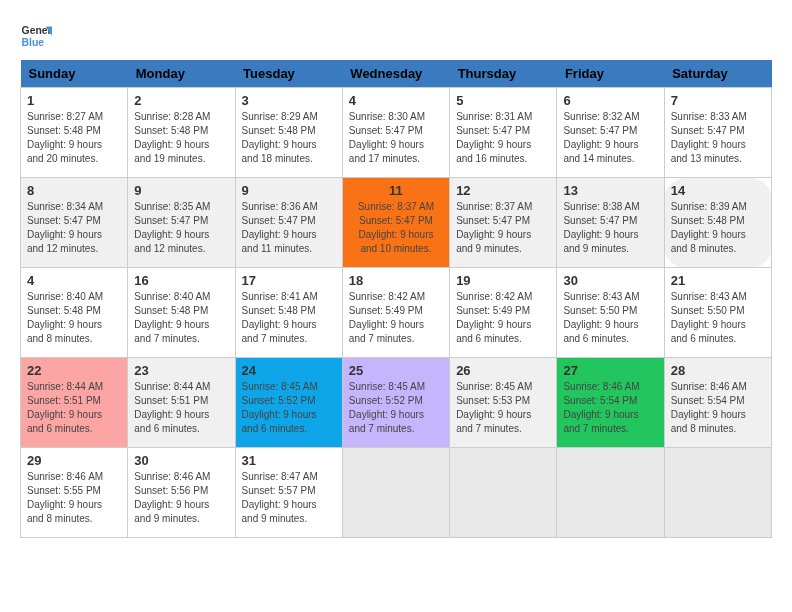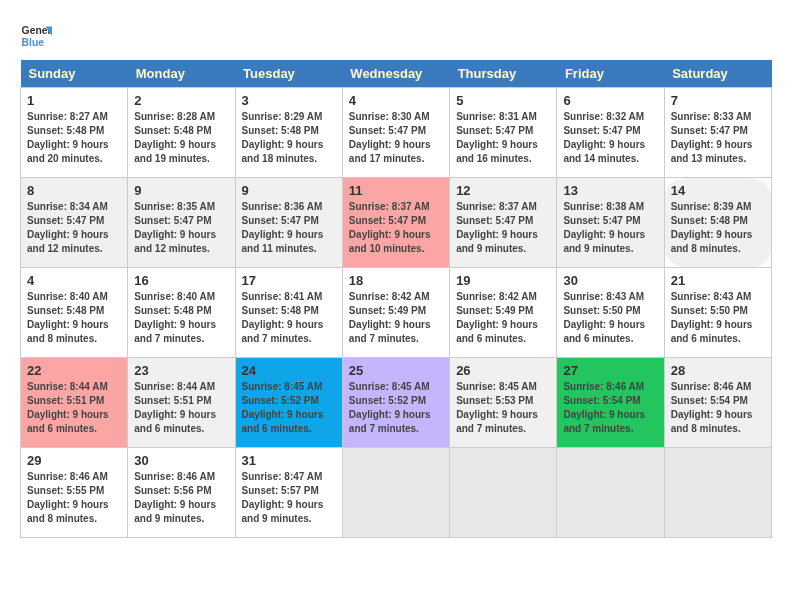--- a/index.html
+++ b/index.html
@@ -37,21 +37,21 @@
       font-size: 16px;
       color: #555;
     }
     .calendar-table {
       width: 100%;
       border-collapse: collapse;
       margin-top: 8px;
     }
     .calendar-table th {
       background-color: #3a7abf;
-      color: #fef9c3;
+      color: #000000;
       text-align: left;
       padding: 6px 8px;
       font-size: 13px;
       font-weight: bold;
     }
     .calendar-table td {
       border: 1px solid #ccc;
       vertical-align: top;
       padding: 5px 6px;
       font-size: 10.5px;
@@ -70,21 +70,20 @@
       font-size: 13px;
       font-weight: bold;
       color: #333;
       display: block;
       margin-bottom: 2px;
     }
     .day-info {
       font-size: 10px;
       color: #444;
       line-height: 1.4;
-      font-weight: bold;
     }
     .empty-cell {
       background-color: #e8e8e8 !important;
     }
   </style>
 </head>
 <body>
 
 <div class="header-logo">
   <div class="logo">
@@ -119,21 +118,21 @@
         <td><span class="day-number">3</span><span class="day-info">Sunrise: 8:29 AM<br>Sunset: 5:48 PM<br>Daylight: 9 hours and 18 minutes.</span></td>
         <td><span class="day-number">4</span><span class="day-info">Sunrise: 8:30 AM<br>Sunset: 5:47 PM<br>Daylight: 9 hours and 17 minutes.</span></td>
         <td><span class="day-number">5</span><span class="day-info">Sunrise: 8:31 AM<br>Sunset: 5:47 PM<br>Daylight: 9 hours and 16 minutes.</span></td>
         <td><span class="day-number">6</span><span class="day-info">Sunrise: 8:32 AM<br>Sunset: 5:47 PM<br>Daylight: 9 hours and 14 minutes.</span></td>
         <td><span class="day-number">7</span><span class="day-info">Sunrise: 8:33 AM<br>Sunset: 5:47 PM<br>Daylight: 9 hours and 13 minutes.</span></td>
       </tr>
       <tr>
         <td style="background-color: rgb(240, 240, 240);"><span class="day-number">8</span><span class="day-info">Sunrise: 8:34 AM<br>Sunset: 5:47 PM<br>Daylight: 9 hours and 12 minutes.</span></td>
         <td style="background-color: rgb(240, 240, 240);"><span class="day-number">9</span><span class="day-info">Sunrise: 8:35 AM<br>Sunset: 5:47 PM<br>Daylight: 9 hours and 12 minutes.</span></td>
         <td style="background-color: rgb(240, 240, 240);"><span class="day-number">9</span><span class="day-info">Sunrise: 8:36 AM<br>Sunset: 5:47 PM<br>Daylight: 9 hours and 11 minutes.</span></td>
-        <td style="background-color: #fca5a5;"><span class="day-number">11</span><span class="day-info">Sunrise: 8:37 AM<br>Sunset: 5:47 PM<br>Daylight: 9 hours and 10 minutes.</span></td>
+        <td style="background-color: #f97316; text-align: center;"><span class="day-number">11</span><span class="day-info">Sunrise: 8:37 AM<br>Sunset: 5:47 PM<br>Daylight: 9 hours and 10 minutes.</span></td>
         <td style="background-color: rgb(240, 240, 240);"><span class="day-number">12</span><span class="day-info">Sunrise: 8:37 AM<br>Sunset: 5:47 PM<br>Daylight: 9 hours and 9 minutes.</span></td>
         <td style="background-color: rgb(240, 240, 240);"><span class="day-number">13</span><span class="day-info">Sunrise: 8:38 AM<br>Sunset: 5:47 PM<br>Daylight: 9 hours and 9 minutes.</span></td>
         <td style="background-color: rgb(240, 240, 240); border-radius: 22px;"><span class="day-number">14</span><span class="day-info">Sunrise: 8:39 AM<br>Sunset: 5:48 PM<br>Daylight: 9 hours and 8 minutes.</span></td>
       </tr>
       <tr>
         <td><span class="day-number">4</span><span class="day-info">Sunrise: 8:40 AM<br>Sunset: 5:48 PM<br>Daylight: 9 hours and 8 minutes.</span></td>
         <td><span class="day-number">16</span><span class="day-info">Sunrise: 8:40 AM<br>Sunset: 5:48 PM<br>Daylight: 9 hours and 7 minutes.</span></td>
         <td><span class="day-number">17</span><span class="day-info">Sunrise: 8:41 AM<br>Sunset: 5:48 PM<br>Daylight: 9 hours and 7 minutes.</span></td>
         <td><span class="day-number">18</span><span class="day-info">Sunrise: 8:42 AM<br>Sunset: 5:49 PM<br>Daylight: 9 hours and 7 minutes.</span></td>
         <td><span class="day-number">19</span><span class="day-info">Sunrise: 8:42 AM<br>Sunset: 5:49 PM<br>Daylight: 9 hours and 6 minutes.</span></td>

